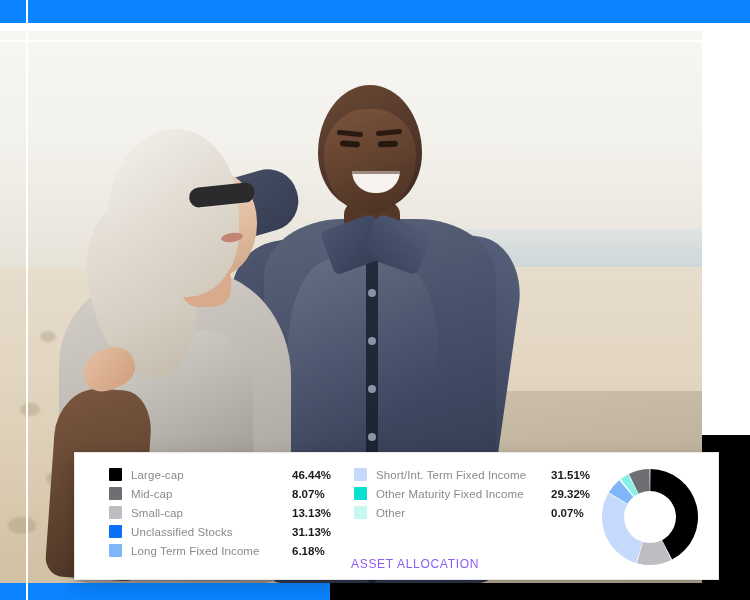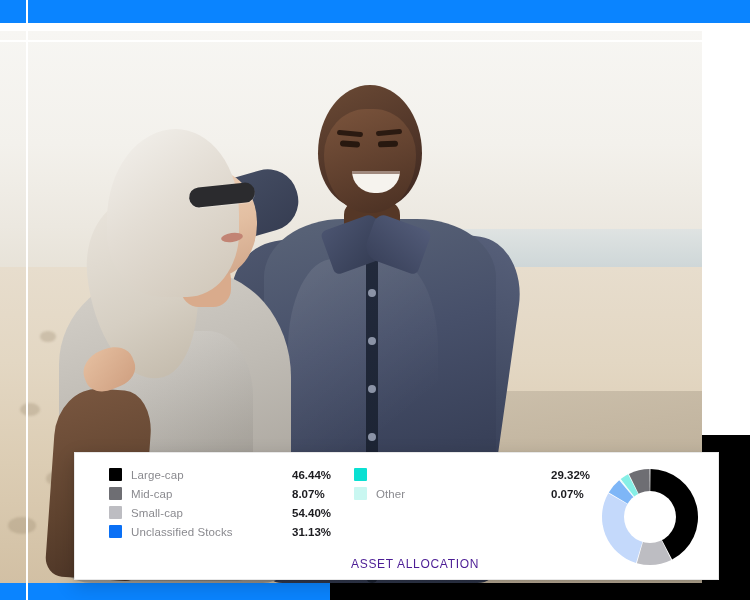--- a/index.html
+++ b/index.html
@@ -257,21 +257,21 @@
   }
   .legend-col.left .lg-val{ width:62px; margin-left:auto; padding-right:16px; }
   .legend-col.right .lg-val{ width:58px; margin-left:auto; padding-right:0; }
   .legend-col.left .lg-label{ width:132px; }
   .legend-col.right .lg-label{ width:162px; }
 
   .card-title{
     position:absolute; left:276px; top:104px;
     font-size:12px;
     letter-spacing:.7px;
-    color:#4c1d95;
+    color:#8b5cf6;
   }
 
   .donut-wrap{
     position:absolute; right:18px; top:14px;
     width:100px; height:100px;
   }
   .donut{
     width:100px; height:100px;
   }
 </style>
@@ -358,32 +358,43 @@
             <span class="lg-val">46.44%</span>
           </div>
           <div class="legend-row">
             <span class="sw" style="background:#6e6e73"></span>
             <span class="lg-label">Mid-cap</span>
             <span class="lg-val">8.07%</span>
           </div>
           <div class="legend-row">
             <span class="sw" style="background:#bdbdc2"></span>
             <span class="lg-label">Small-cap</span>
-            <span class="lg-val">54.40%</span>
+            <span class="lg-val">13.13%</span>
           </div>
           <div class="legend-row">
             <span class="sw" style="background:#0a70f5"></span>
             <span class="lg-label">Unclassified Stocks</span>
             <span class="lg-val">31.13%</span>
           </div>
+          <div class="legend-row">
+            <span class="sw" style="background:#7eb6f7"></span>
+            <span class="lg-label">Long Term Fixed Income</span>
+            <span class="lg-val">6.18%</span>
+          </div>
         </div>
 
         <div class="legend-col right">
           <div class="legend-row">
+            <span class="sw" style="background:#c4d9fb"></span>
+            <span class="lg-label">Short/Int. Term Fixed Income</span>
+            <span class="lg-val">31.51%</span>
+          </div>
+          <div class="legend-row">
             <span class="sw" style="background:#0ae0d2"></span>
+            <span class="lg-label">Other Maturity Fixed Income</span>
             <span class="lg-val">29.32%</span>
           </div>
           <div class="legend-row">
             <span class="sw" style="background:#c9f7f1"></span>
             <span class="lg-label">Other</span>
             <span class="lg-val">0.07%</span>
           </div>
         </div>
 
       </div>

